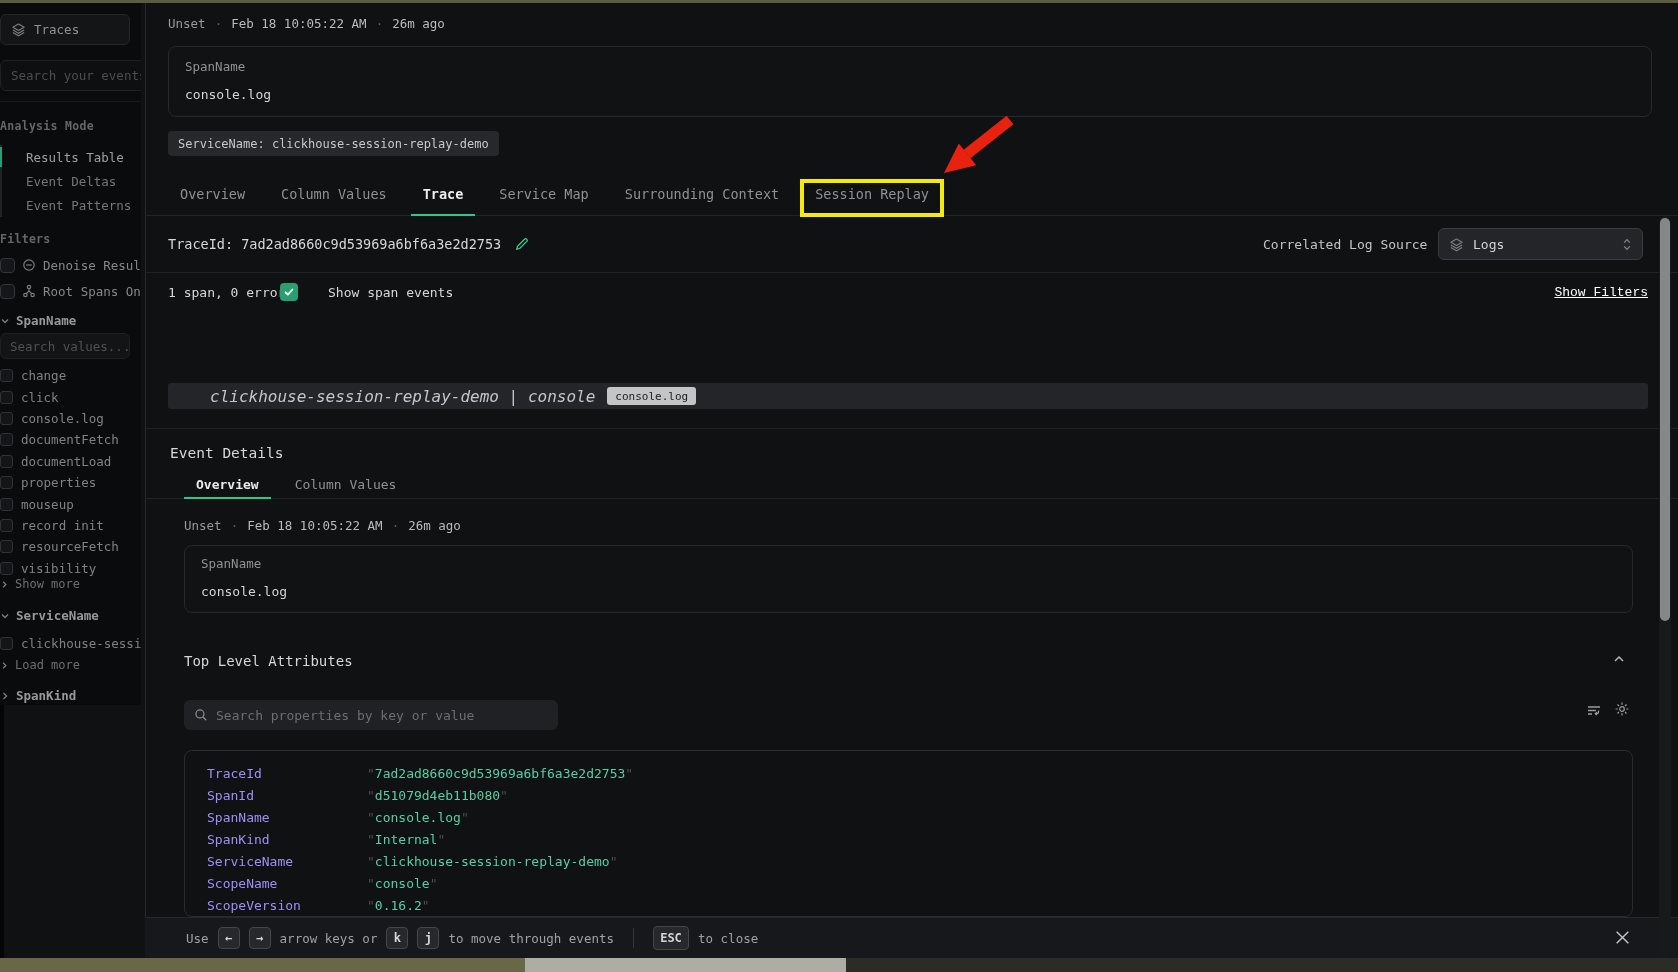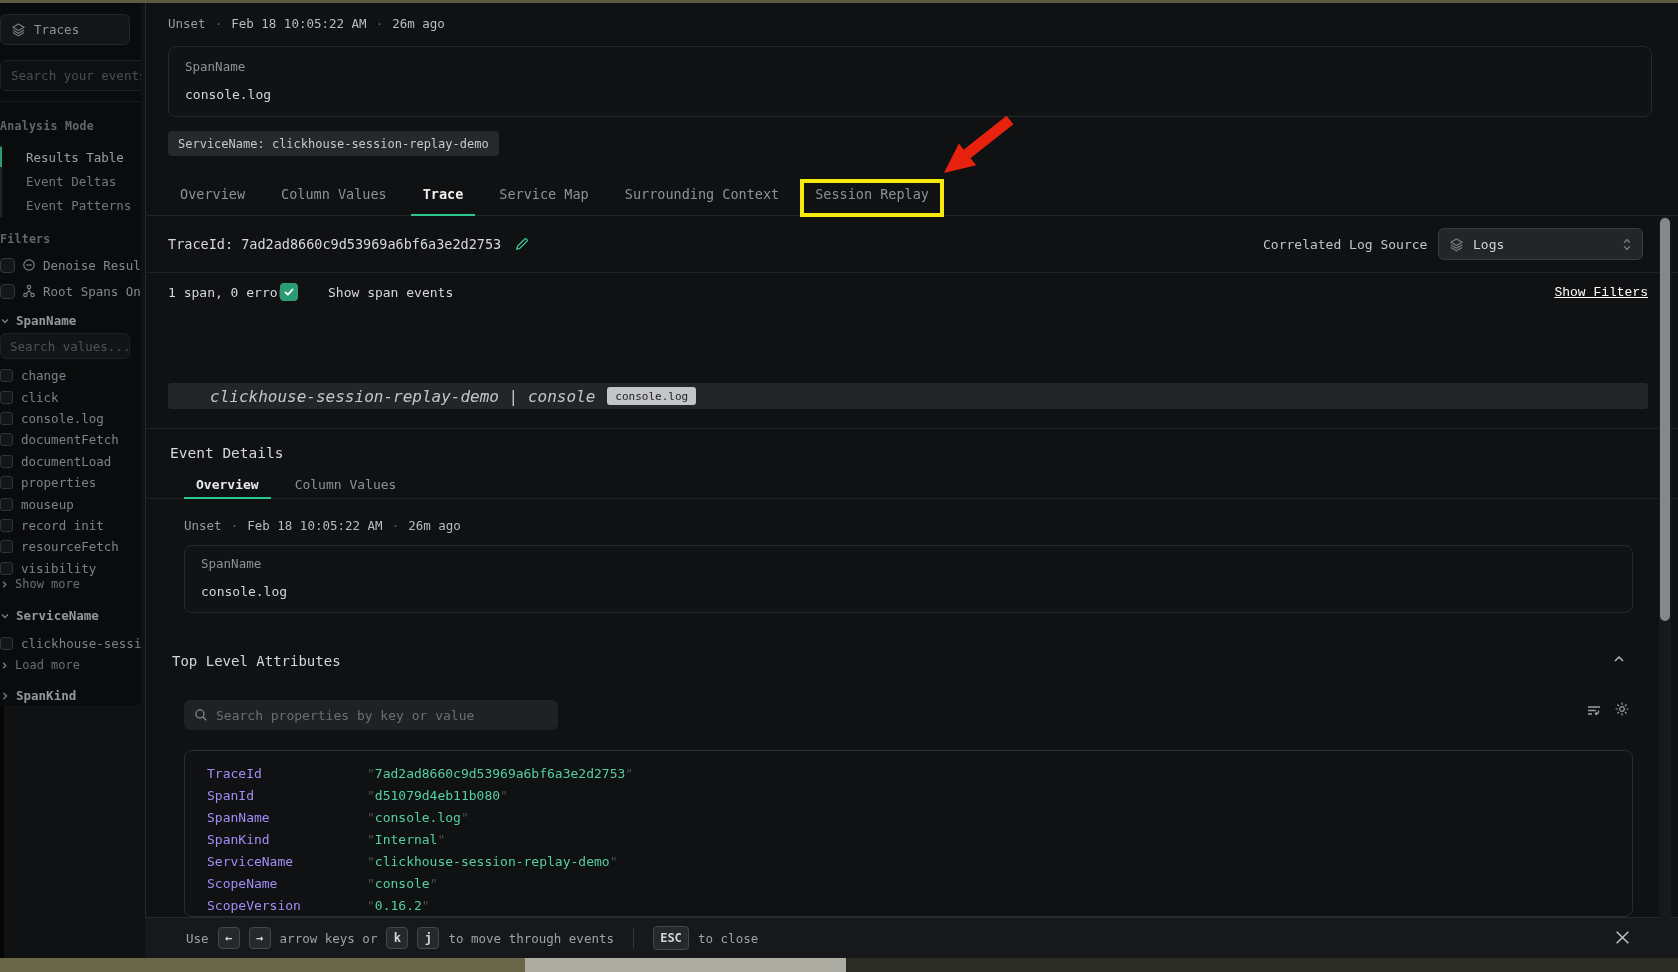--- a/index.html
+++ b/index.html
@@ -86,21 +86,21 @@
   #div-gantt { left:145px; top:428px; width:1533px; height:1px; background:#1f2225; }
 
   
   #ed-title { left:170px; top:445px; font-size:14.5px; color:#d6d7d9; font-weight:500; }
   #ed-tabs { left:145px; top:471px; width:1533px; height:28px; border-bottom:1px solid #202326; display:flex; gap:12px; padding-left:39px; }
   .ed-tab { position:relative; display:flex; align-items:center; padding:0 12px; font-size:13px; color:#8f9295; }
   .ed-tab.active { color:#e8e9eb; font-weight:bold; }
   .ed-tab.active::after { content:""; position:absolute; left:0; right:0; bottom:-1px; height:2.5px; background:#2bc88e; }
   #ed-meta { left:184px; top:518px; }
   #ed-span-box { left:184px; top:545px; width:1449px; height:68px; }
-  #tla-title { left:172px; top:653px; font-size:14px; color:#d4d6d8; font-weight:500; }
+  #tla-title { left:184px; top:653px; font-size:14px; color:#d4d6d8; font-weight:500; }
   #tla-collapse { left:1612px; top:652px; color:#b5b7b9; }
   #attr-search { left:184px; top:700px; width:374px; height:30px; background:#1f2124; border-radius:6px; display:flex; align-items:center; gap:8px; padding:0 10px; color:#8a8d90; }
   #attr-search input { background:transparent; border:none; outline:none; color:#a9acaf; font-family:inherit; font-size:13px; width:100%; }
   #attr-search input::placeholder { color:#6c6f72; }
   #wrap-icon { left:1586px; top:702px; color:#9a9da0; }
   #gear-icon { left:1614px; top:701px; color:#9a9da0; }
   #attr-table { left:184px; top:750px; width:1449px; height:167px; border:1px solid #2a2d30; border-radius:8px; overflow:hidden; }
   .attr-row { position:absolute; left:0; width:100%; height:22px; display:flex; align-items:center; }
   .attr-key { position:absolute; left:22px; color:#a18ef5; font-size:13px; }
   .attr-val { position:absolute; left:182px; color:#56d0a2; font-size:13px; }

